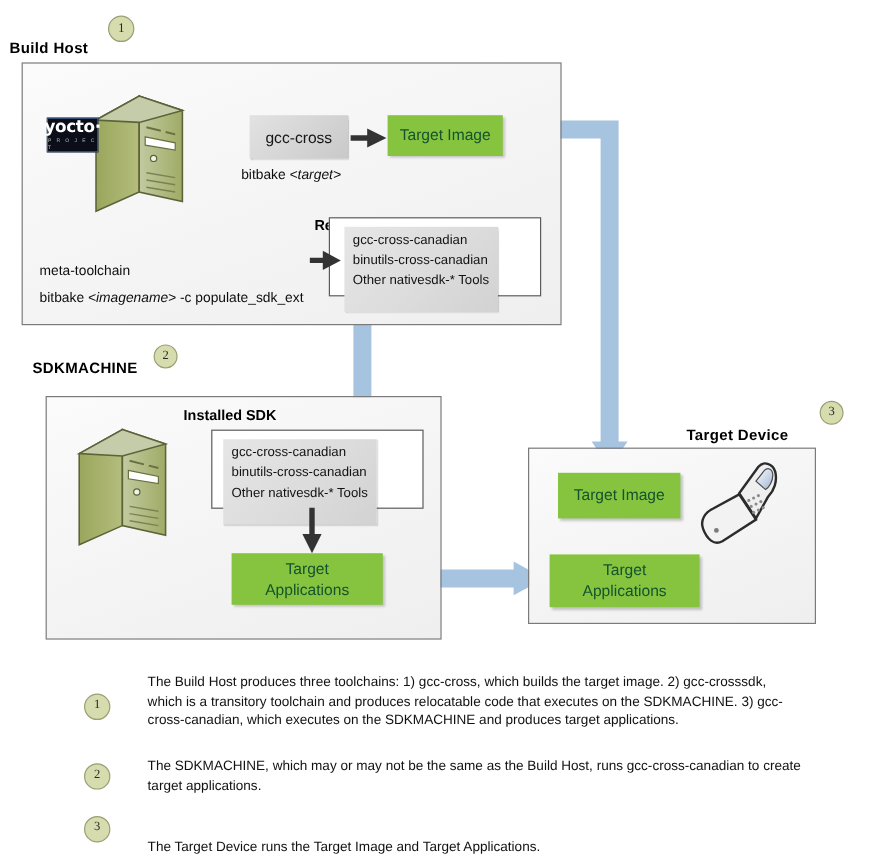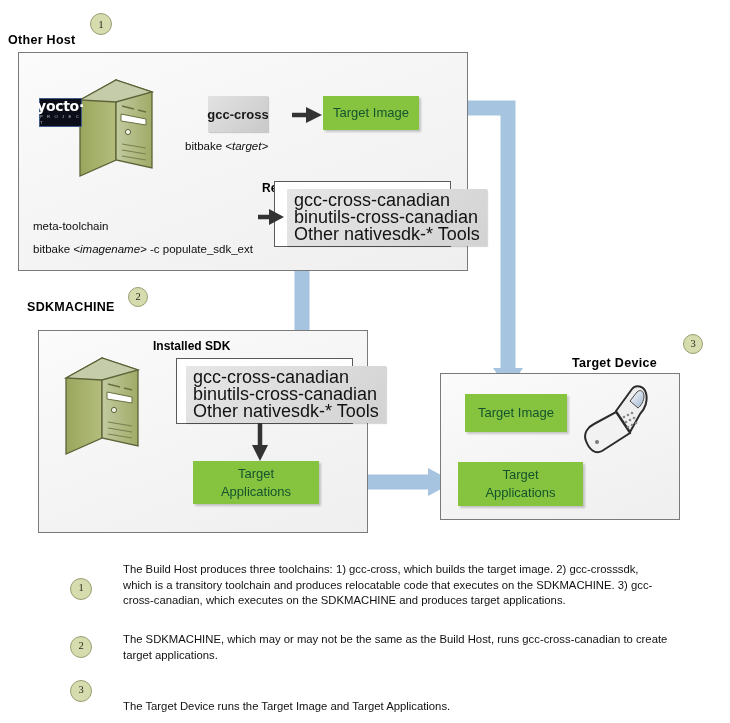--- a/index.html
+++ b/index.html
@@ -88,22 +88,22 @@
     color: #14532d;
     box-shadow: 2px 2px 2px rgba(0,0,0,.20);
     white-space: nowrap;
     line-height: 1.35;
   }
 
   
   .tool-list {
     background: linear-gradient(135deg, #e6e6e6 0%, #dcdcdc 55%, #d2d2d2 100%);
     box-shadow: 1px 1px 1px rgba(0,0,0,.15);
-    padding: 3px 7px 3px 7px;
-    font-size: 18px;
+    padding: 3px 7px 17px 7px;
+    font-size: 11px;
     line-height: 17px;
     color: #121212;
     white-space: nowrap;
   }
 
   
   .caption {
     font-size: 11.5px;
     color: #0d0d0d;
     white-space: nowrap;
@@ -155,21 +155,21 @@
     <path d="M 418 108 L 508 108 L 508 370 L 508 370" stroke="#a6c3e0" stroke-width="15" fill="none"></path>
     <polygon points="493,368 523,368 508,390" fill="#a6c3e0"></polygon>
 
     <path d="M 302 262 L 302 335" stroke="#a6c3e0" stroke-width="15" fill="none"></path>
     <polygon points="287,333 317,333 302,357" fill="#a6c3e0"></polygon>
 
     <path d="M 318 482 L 430 482" stroke="#a6c3e0" stroke-width="15" fill="none"></path>
     <polygon points="428,468 428,496 454,482" fill="#a6c3e0"></polygon>
   </svg>
 
-  <div class="abs section-title" style="left:8px; top:33px;">Other Host</div>
+  <div class="abs section-title" style="left:8px; top:33px;">Build Host</div>
   <div class="abs badge" style="left:90px; top:13px;">1</div>
 
   <div class="abs container-box" style="left:18px; top:52px; width:450px; height:219px;"></div>
 
   <svg class="abs" style="left:72px; top:72px;" width="92" height="110">
     <defs>
       <linearGradient id="srvFaceA" x1="0" y1="0" x2="1" y2="0">
         <stop offset="0%" stop-color="#9aa65c"></stop>
         <stop offset="100%" stop-color="#b4bd7d"></stop>
       </linearGradient>
@@ -194,30 +194,30 @@
     <path d="M 50,84 L 74,88" stroke="#7b8150" stroke-width="1.2" fill="none"></path>
   </svg>
 
   <div class="abs yocto-logo" style="left:39px; top:98px; width:43px; height:29px;">
     <div class="yocto-word">
       <span>yocto</span><span>·</span>
     </div>
     <div class="yocto-sub">P R O J E C T</div>
   </div>
 
-  <div class="abs grey-box" style="left:208px; top:96px; width:60px; height:36px;font-weight:bold;">gcc-cross</div>
+  <div class="abs grey-box" style="left:208px; top:96px; width:82px; height:36px;">gcc-cross</div>
 
   <svg class="abs" style="left:292px; top:104px;" width="32" height="22">
     <path d="M 0,11 L 17,11" stroke="#333333" stroke-width="4.5" fill="none"></path>
     <polygon points="14,3 14,19 30,11" fill="#333333"></polygon>
   </svg>
 
   <div class="abs green-box" style="left:323px; top:96px; width:96px; height:34px;">Target Image</div>
 
-  <div class="abs caption" style="left:185px; top:140px;">
+  <div class="abs caption" style="left:201px; top:140px;">
     <span>bitbake </span><i>&lt;target&gt;</i>
   </div>
 
   <div class="abs sub-title" style="left:262px; top:181px;">Relocatable SDK</div>
 
   <div class="abs inner-box" style="left:274px; top:181px; width:177px; height:66px;"></div>
 
   <div class="abs tool-list" style="left:287px; top:189px;">
     <div>gcc-cross-canadian</div>
     <div>binutils-cross-canadian</div>

